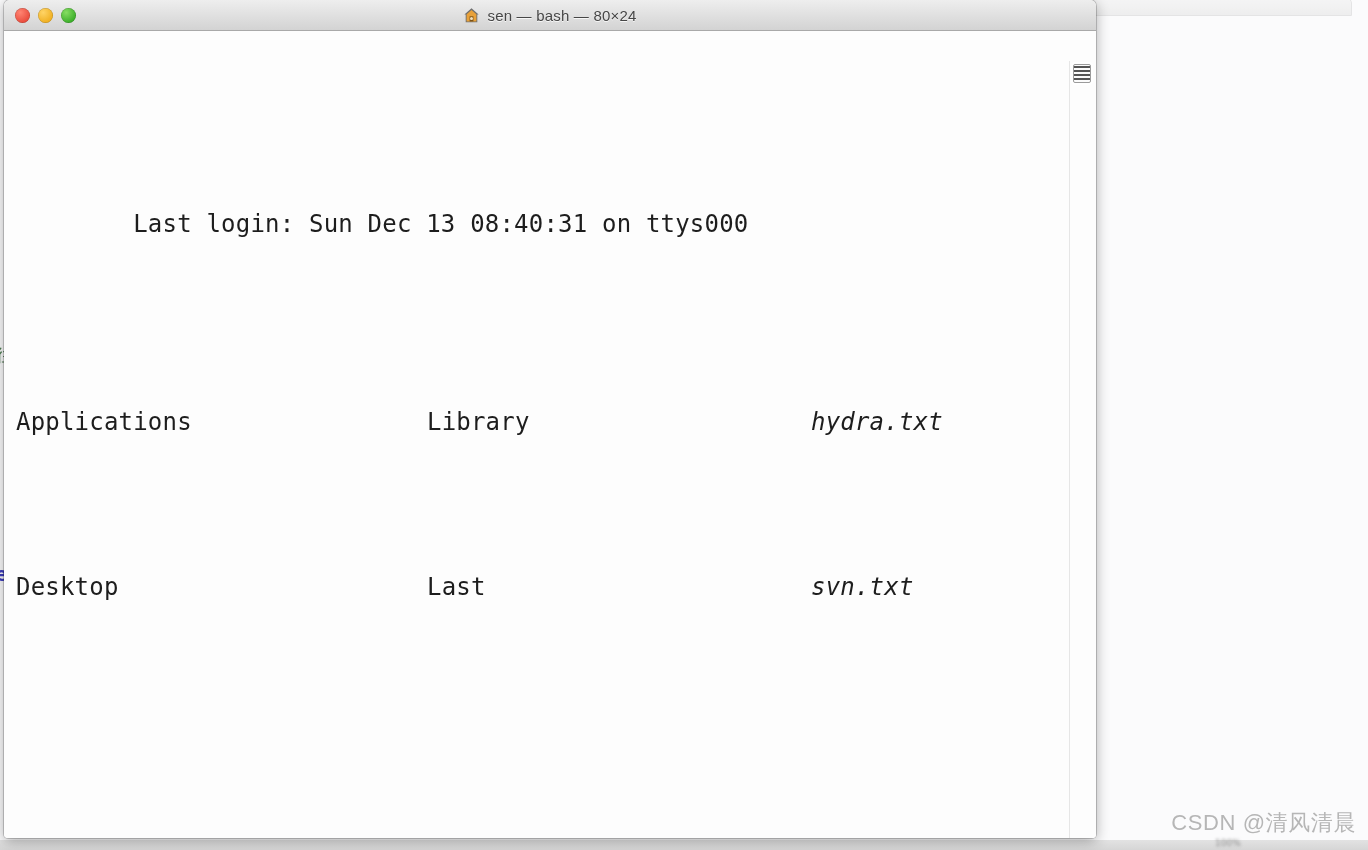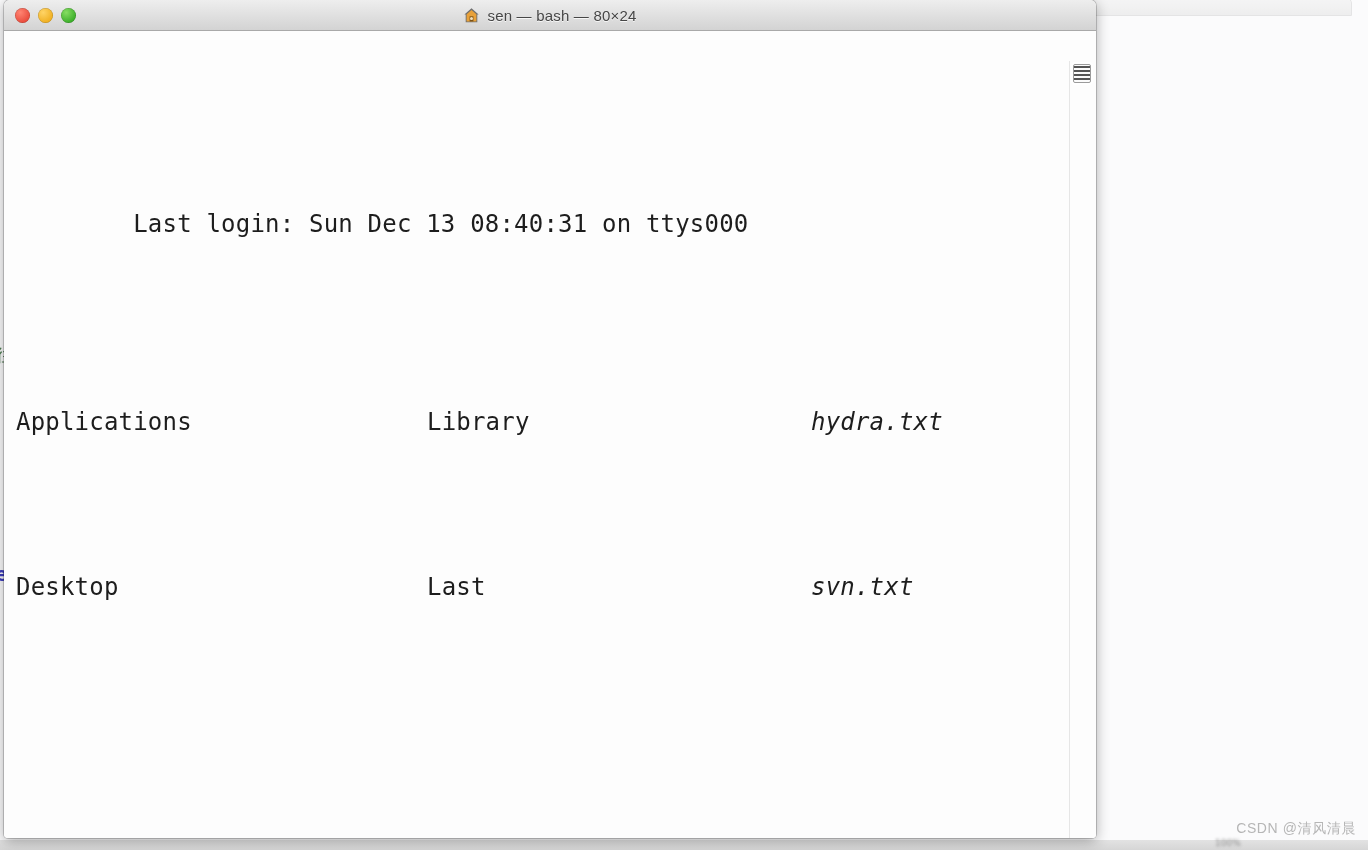--- a/index.html
+++ b/index.html
@@ -214,21 +214,21 @@
   .col-1 { left: 0px; }
   .col-2 { left: 398px; margin-left: 13px; }
   .col-3 { left: 795px; font-style: italic; }
 
   
   #watermark {
     position: absolute;
     right: 12px;
     bottom: 12px;
     font-family: "Liberation Sans", sans-serif;
-    font-size: 14px;
+    font-size: 22px;
     color: #b6b6b6;
     letter-spacing: .6px;
     white-space: nowrap;
     z-index: 20;
     user-select: none;
   }
 </style>
 </head>
 <body>
 

